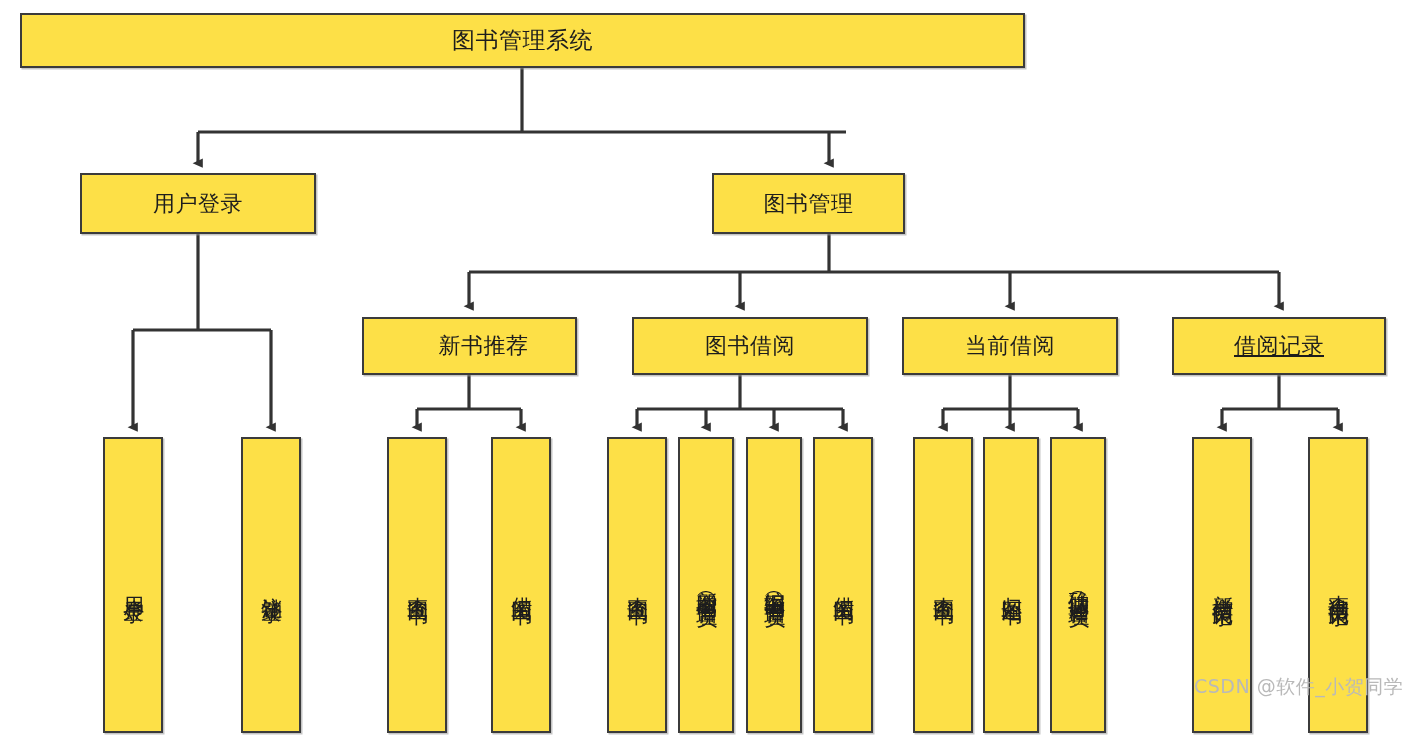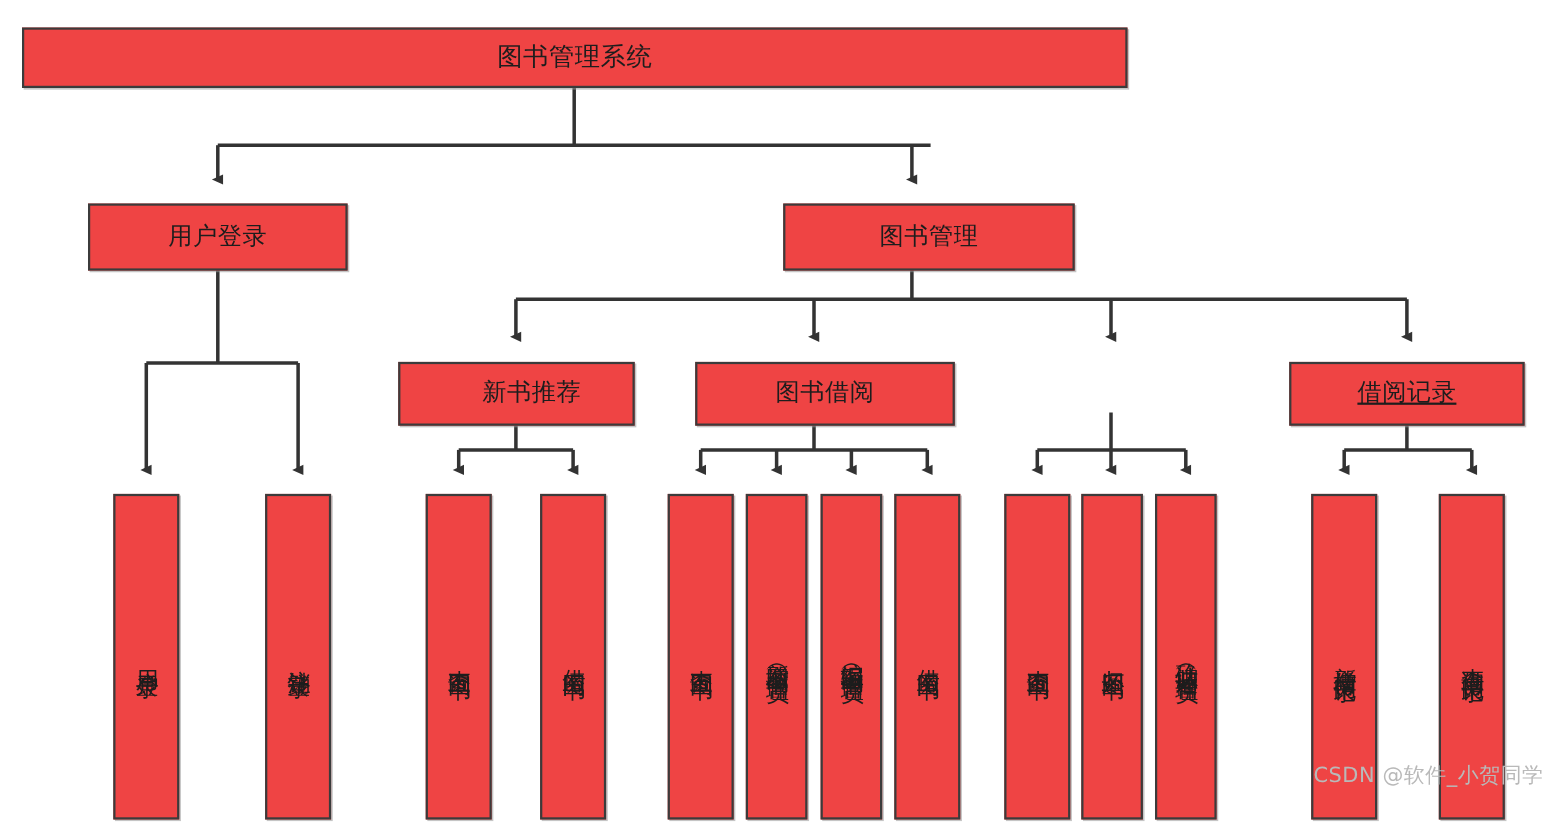--- a/index.html
+++ b/index.html
@@ -22,29 +22,28 @@
     position: absolute;
     left: 0;
     top: 0;
     width: 1405px;
     height: 747px;
     pointer-events: none;
   }
   .node {
     position: absolute;
     box-sizing: border-box;
-    background: #ef4444;
+    background: #fde047;
     border: 2.5px solid #3b3b3b;
     box-shadow: 1.5px 1.5px 0 rgba(150,150,150,0.55);
     display: flex;
     align-items: center;
     justify-content: center;
     color: #1d1d1d;
     z-index: 2;
-    margin-top: 12px;
   }
   .node .label {
     display: block;
     text-align: center;
     line-height: 1.05;
     letter-spacing: 0.5px;
   }
   
   .node.h .label {
     font-size: 22px;
@@ -132,32 +131,35 @@
   </svg>
 
   <div class="node h root" style="left:20px; top:13px; width:1005px; height:55px;">
     <span class="label">图书管理系统</span>
   </div>
 
   <div class="node h" style="left:80px; top:173px; width:236px; height:61px;">
     <span class="label">用户登录</span>
   </div>
 
-  <div class="node h" style="left:712px; top:173px; width:265px; height:61px;">
+  <div class="node h" style="left:712px; top:173px; width:193px; height:61px;">
     <span class="label">图书管理</span>
   </div>
 
   <div class="node h" style="left:362px; top:317px; width:215px; height:58px;padding-left:28px;">
     <span class="label">新书推荐</span>
   </div>
 
   <div class="node h" style="left:632px; top:317px; width:236px; height:58px;">
     <span class="label">图书借阅</span>
   </div>
 
+  <div class="node h" style="left:902px; top:317px; width:216px; height:58px;">
+    <span class="label">当前借阅</span>
+  </div>
 
   <div class="node h" style="left:1172px; top:317px; width:214px; height:58px;text-decoration:underline;">
     <span class="label">借阅记录</span>
   </div>
 
   <div class="node v" style="left:103px; top:437px; width:60px; height:296px;">
     <span class="label">用户登录</span>
   </div>
 
   <div class="node v" style="left:241px; top:437px; width:60px; height:296px;">
@@ -201,15 +203,15 @@
   </div>
 
   <div class="node v" style="left:1192px; top:437px; width:60px; height:296px;">
     <span class="label">新增借阅记录</span>
   </div>
 
   <div class="node v" style="left:1308px; top:437px; width:60px; height:296px;">
     <span class="label">查询借阅记录</span>
   </div>
 
-  <div class="watermark" style="left:1194px; top:674px;margin-top:18px;">CSDN @软件_小贺同学</div>
+  <div class="watermark" style="left:1194px; top:674px;">CSDN @软件_小贺同学</div>
 
 </div>
 
 </body></html>

